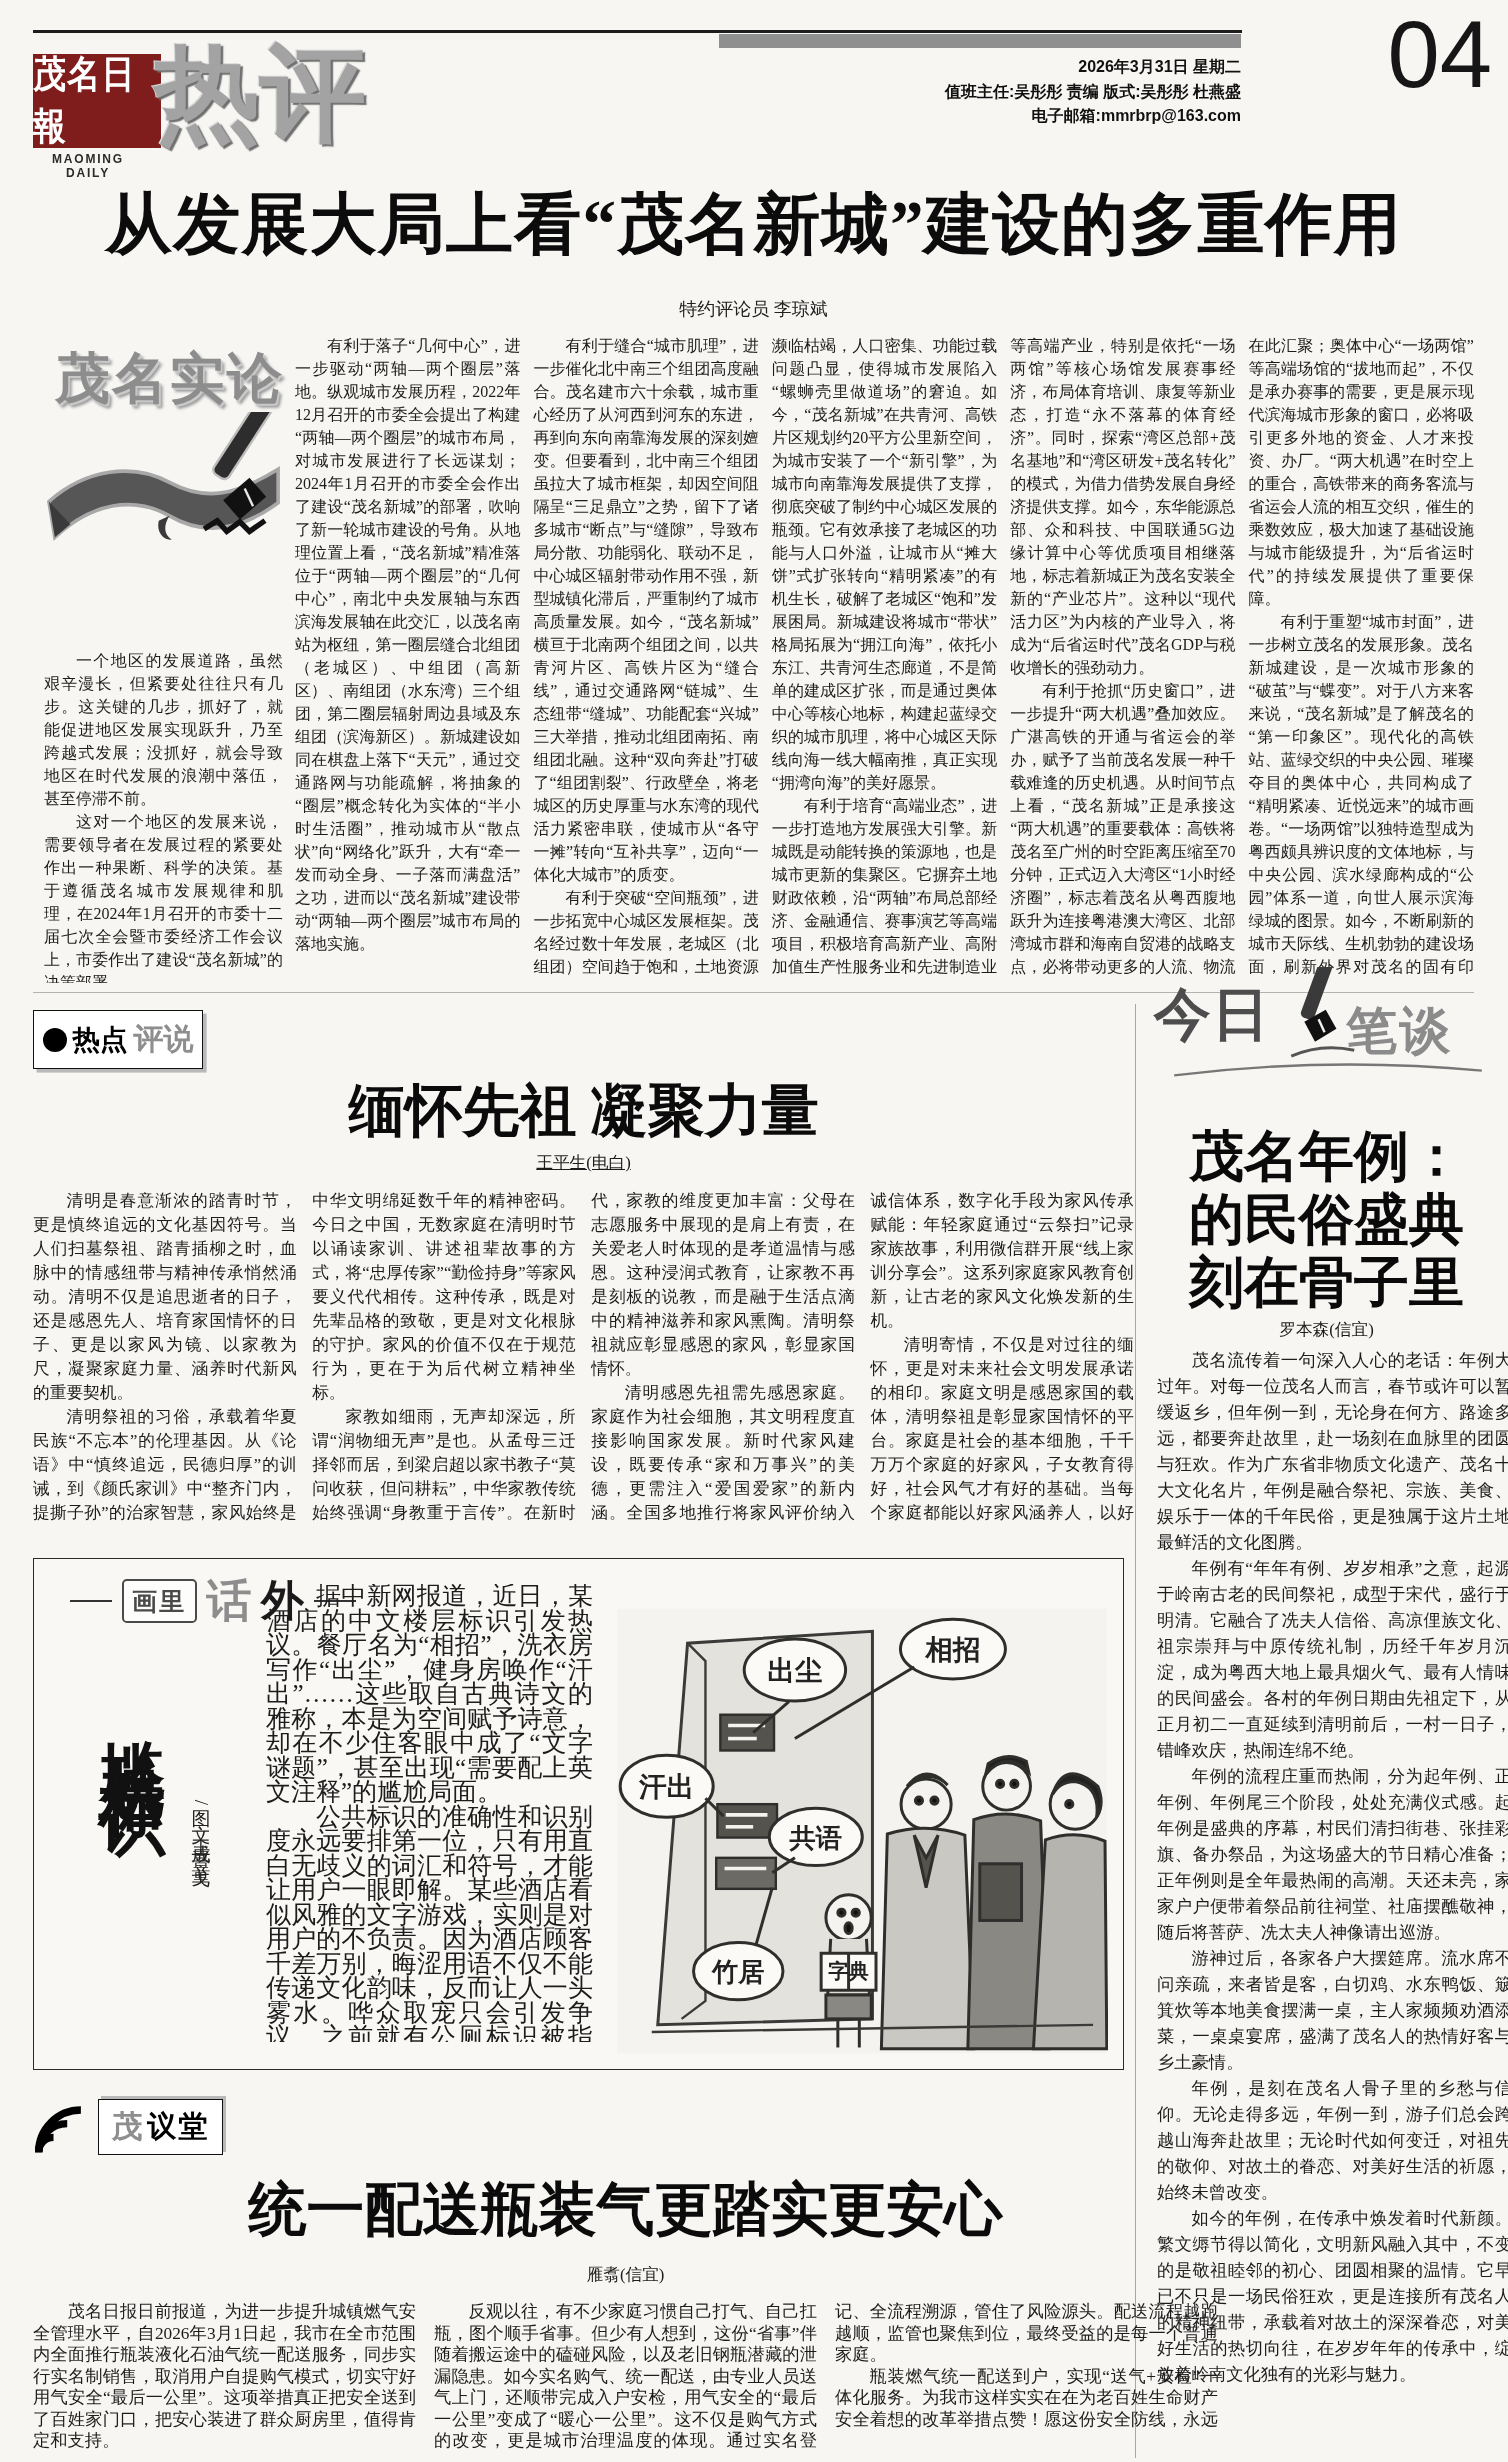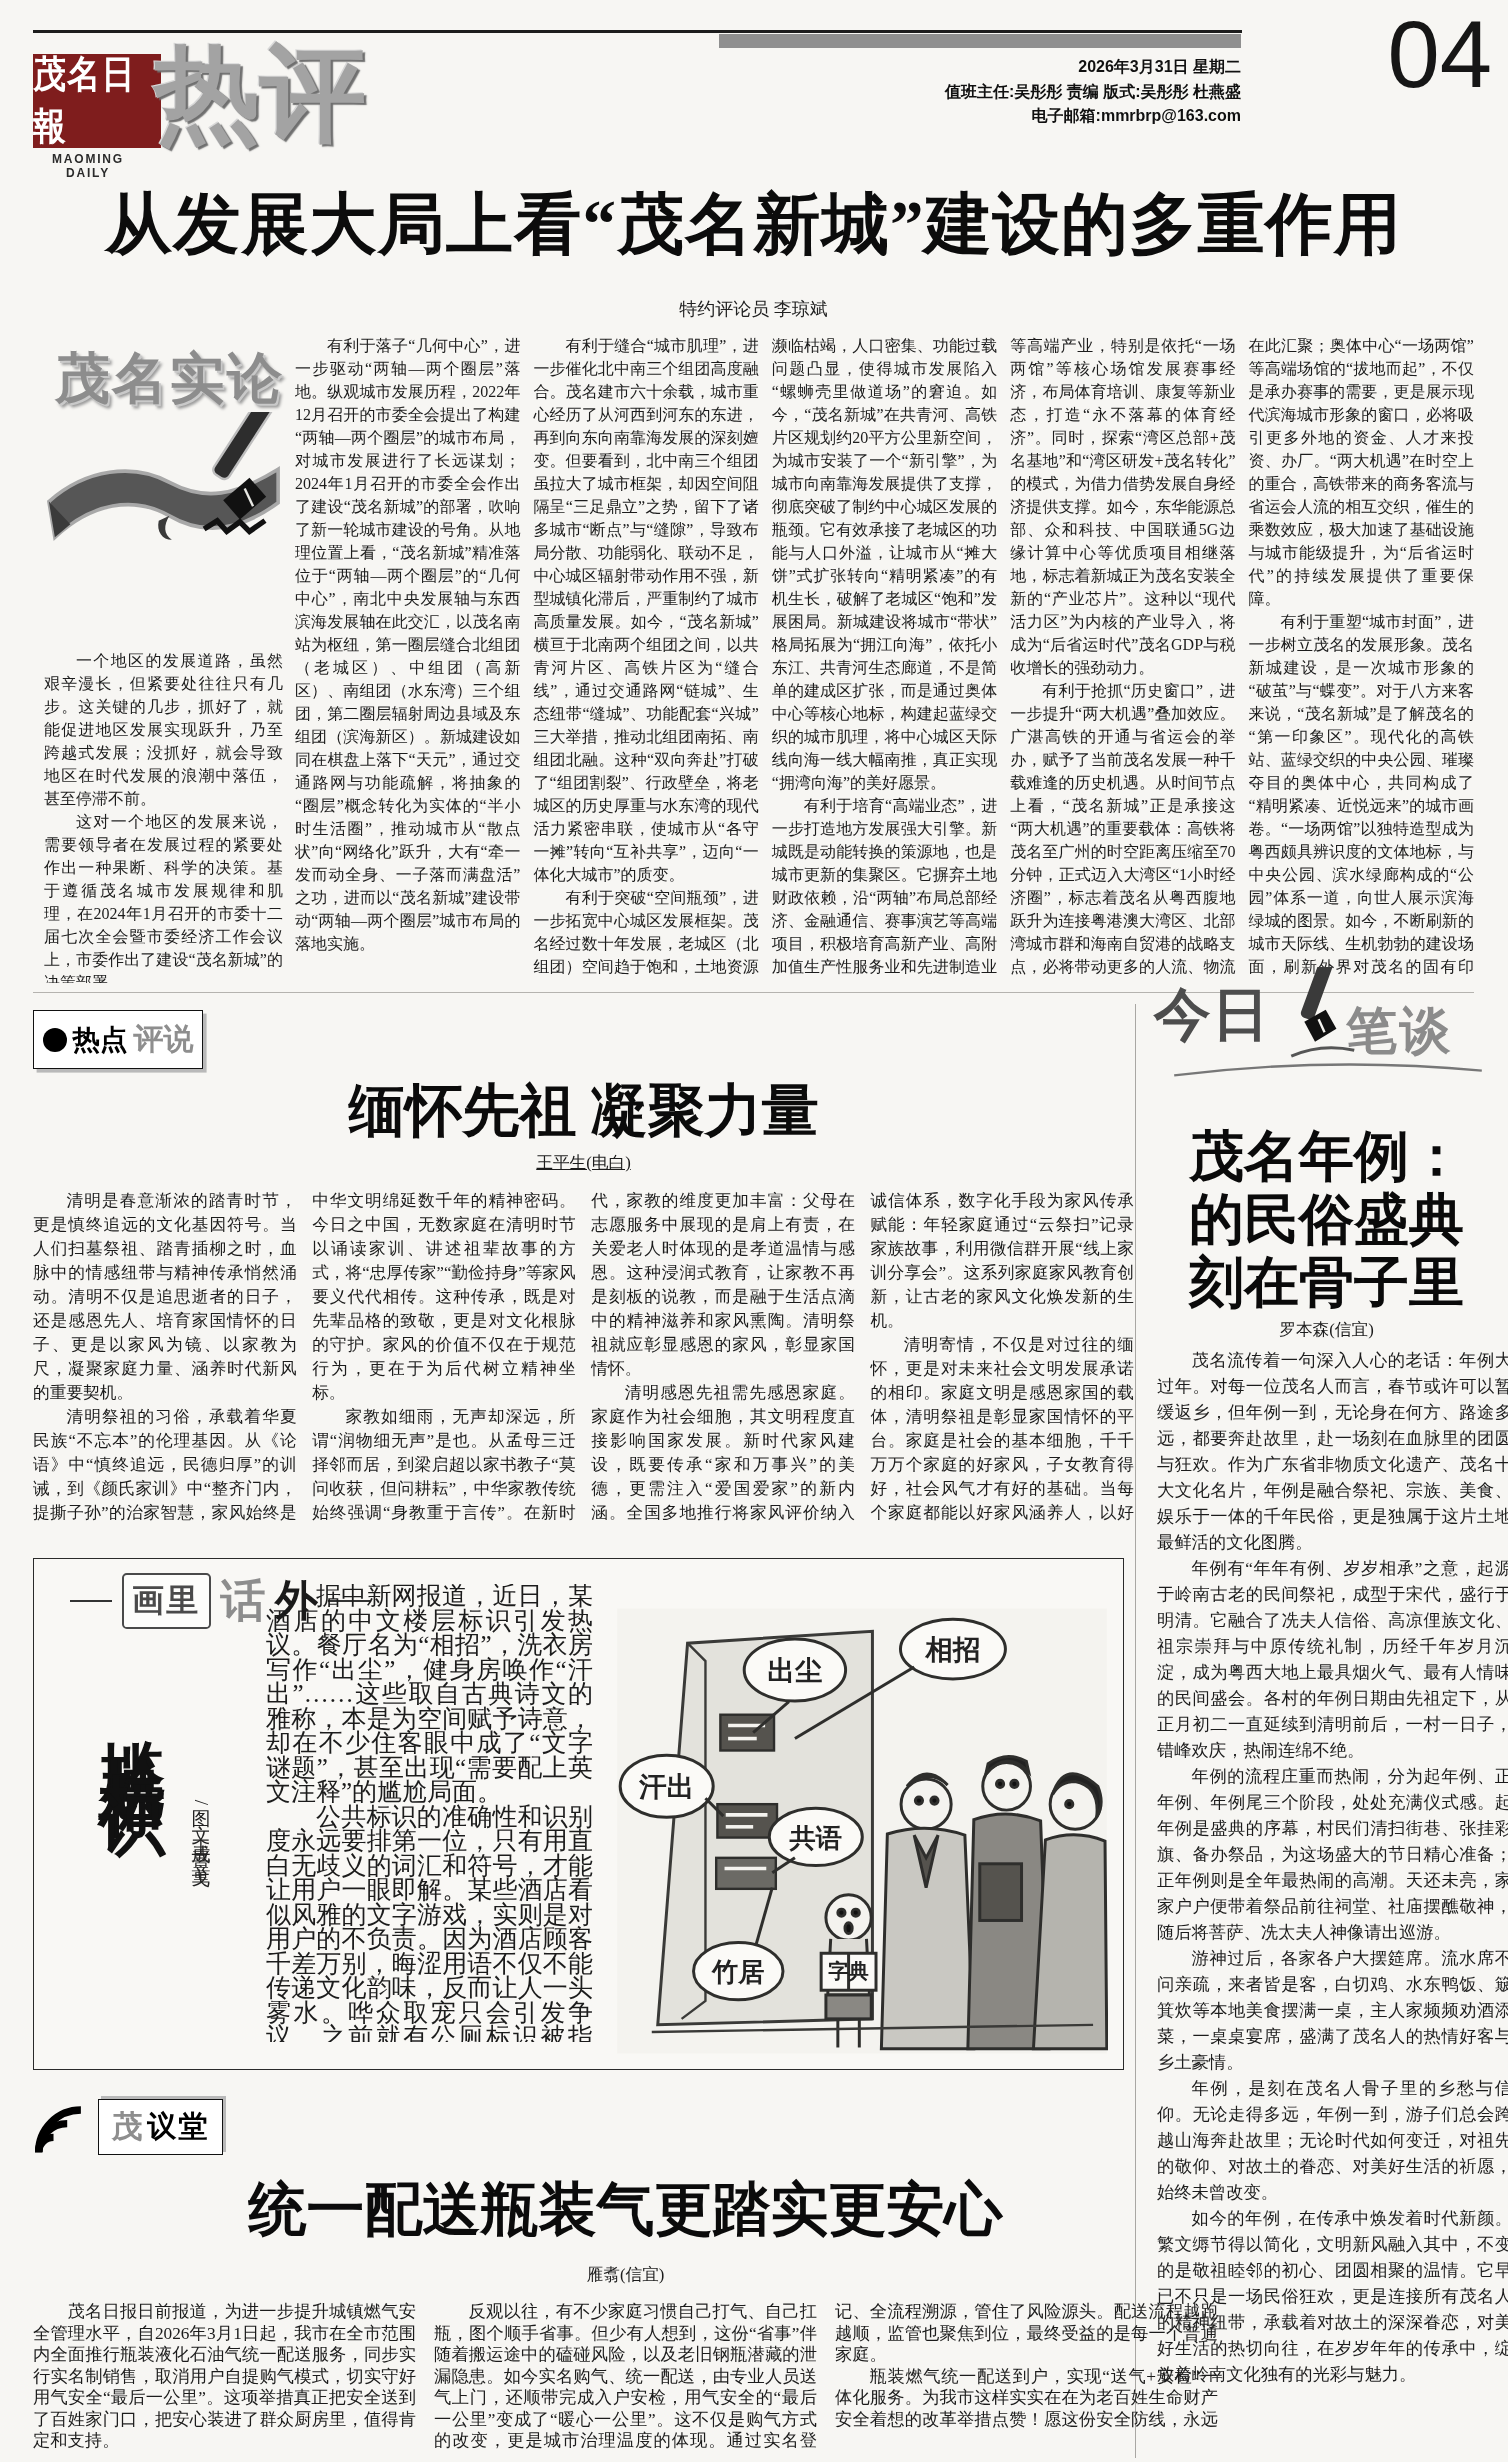--- a/index.html
+++ b/index.html
@@ -49,21 +49,21 @@
   .hot-badge .t1{font-size:27.5px;font-weight:bold;color:#000;}
   .hot-badge .t2{font-size:30px;font-weight:bold;color:#8e8e8e;}
   .hot-title{left:33px;top:1073px;width:1101px;text-align:center;font-size:57px;font-weight:bold;color:#0b0b0b;}
   .hot-byline{left:33px;top:1151px;width:1101px;text-align:center;font-size:16.7px;text-decoration:underline;}
   .hot-text{left:33px;top:1189px;width:1101px;height:349px;column-count:4;column-gap:15.5px;
     column-fill:auto;font-size:16.7px;line-height:24px;overflow:hidden;}
   
   .huali-box{left:33px;top:1558px;width:1089px;height:510px;border:1.2px solid #2a2a2a;background:#f9f8f5;}
   .huali-head{position:absolute;left:36px;top:12px;display:flex;align-items:center;gap:9.5px;}
   .huali-head .rule{width:42px;height:1.8px;background:#333;}
-  .huali-stamp{border:2.4px solid #4a4a4a;border-radius:4.8px;padding:3.6px 8.4px;font-size:32px;
+  .huali-stamp{border:2.4px solid #4a4a4a;border-radius:4.8px;padding:3.6px 8.4px;font-size:25px;
     font-weight:bold;color:#4a4a4a;letter-spacing:2.4px;background:#fdfdfb;}
   .huali-hua{font-size:45px;font-weight:bold;color:#8d8d8d;}
   .huali-wai{font-size:43px;font-weight:bold;color:#1a1a1a;}
   .huali-vtitle{position:absolute;left:53px;top:128px;writing-mode:vertical-rl;font-size:66px;
     font-weight:bold;letter-spacing:16.7px;color:#111;}
   .huali-vbyline{position:absolute;left:154px;top:236px;writing-mode:vertical-rl;font-size:19px;
     letter-spacing:4.8px;color:#222;}
   .huali-text{position:absolute;left:232px;top:25px;width:327px;height:458px;font-size:25px;
     line-height:24.5px;overflow:hidden;}
   .huali-cartoon{position:absolute;left:582px;top:48px;width:492px;height:448px;}

